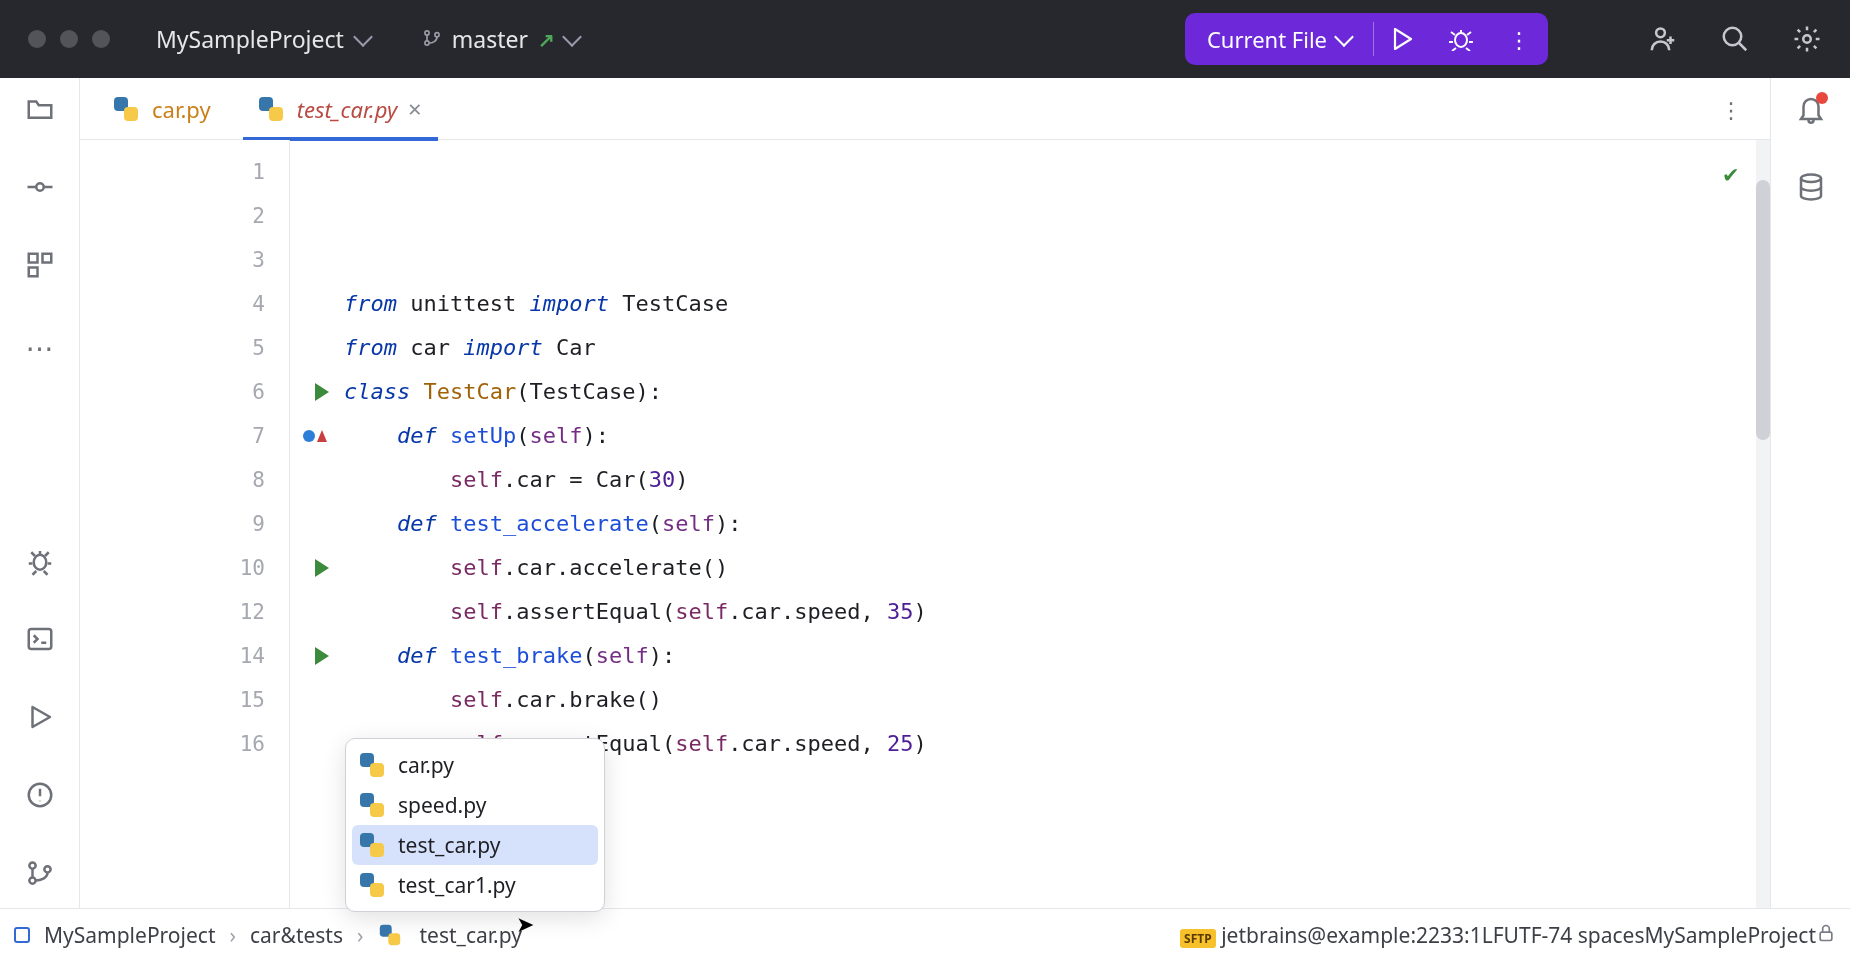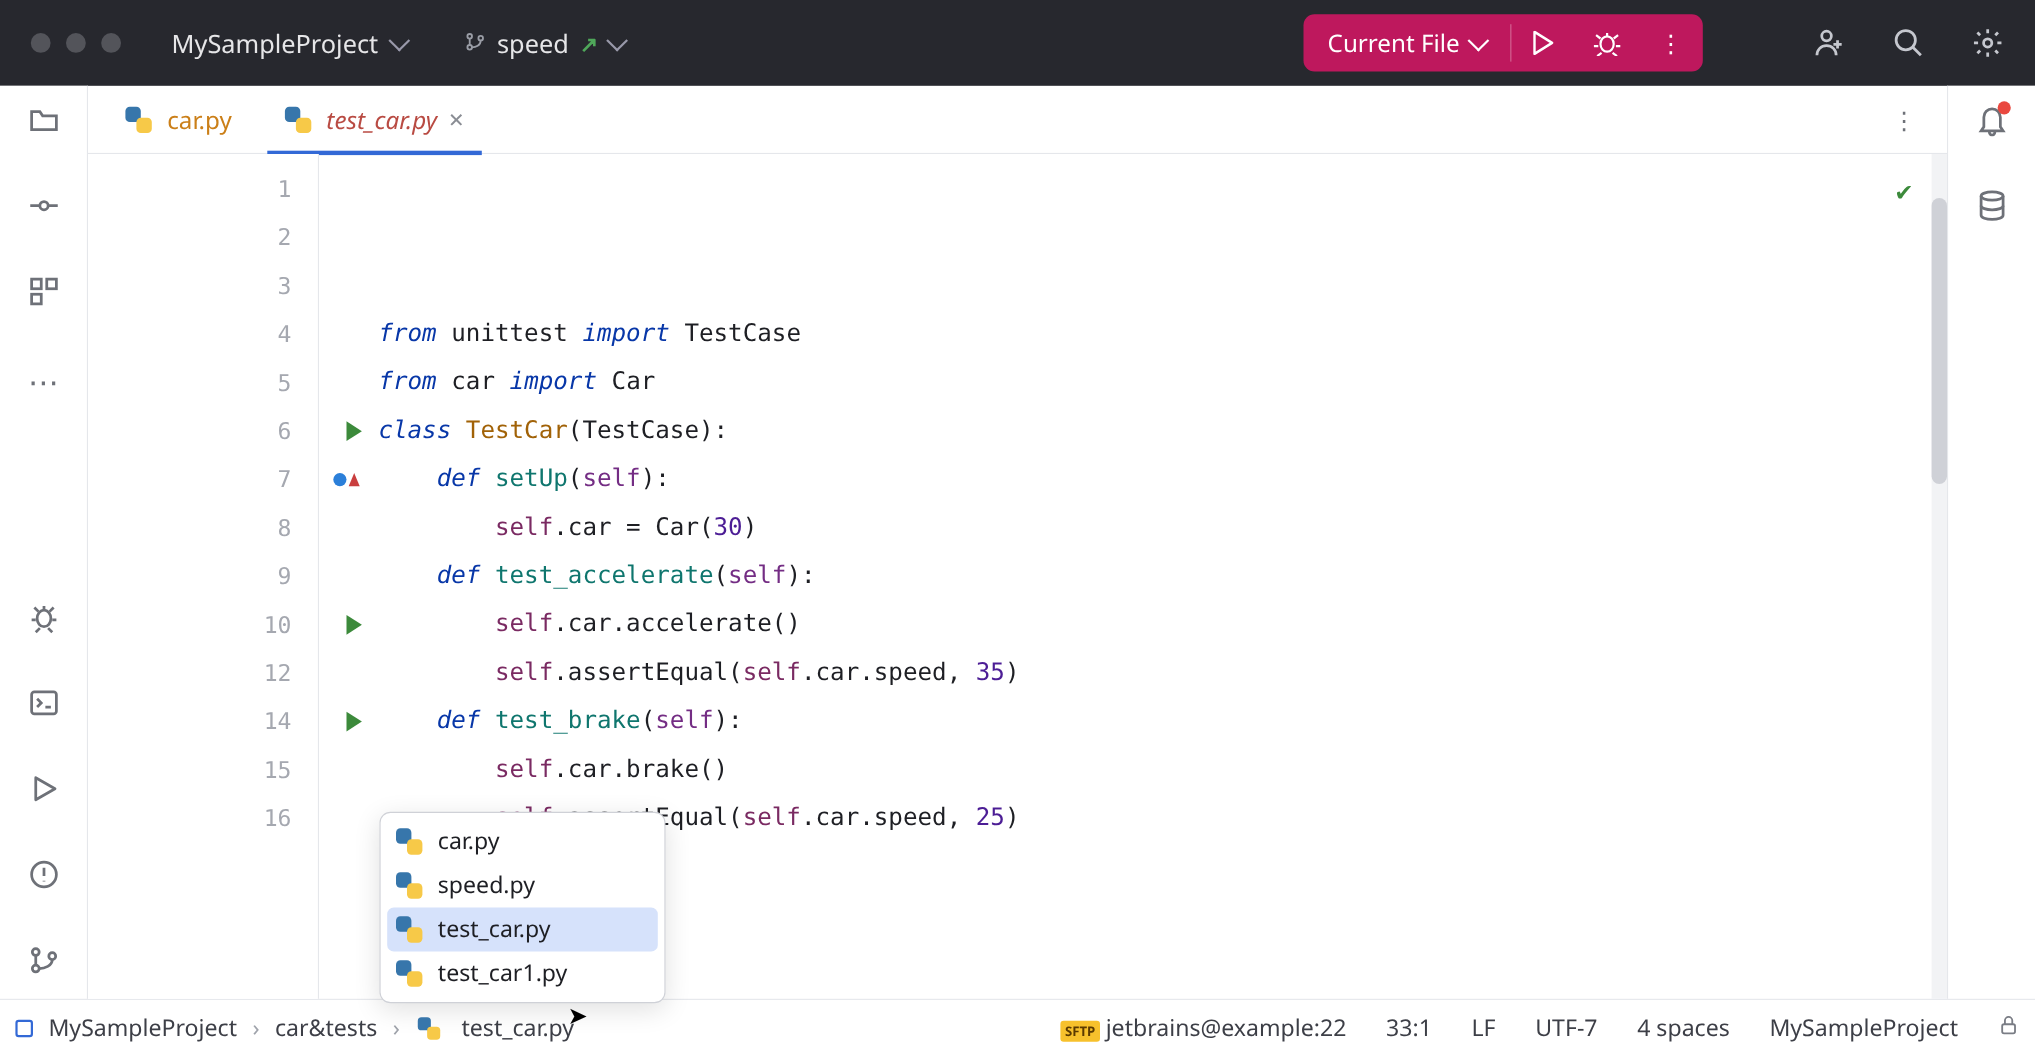--- a/index.html
+++ b/index.html
@@ -25,21 +25,21 @@
 .traffic-light { width: 18px; height: 18px; border-radius: 50%; background: #53545a; }
 .project-pick { display: flex; align-items: center; gap: 12px; font-size: 23px; padding: 0 22px; }
 .branch-pick { display: flex; align-items: center; gap: 10px; font-size: 23px; padding: 0 30px; }
 .chev { width: 14px; height: 14px; border-right: 2px solid #99a; border-bottom: 2px solid #99a; transform: rotate(45deg); margin-top: -5px; }
 .branch-arrow { color: #4fa75a; font-weight: bold; font-size:20px; }
 .run-area {
   margin-left: auto;
   display: flex;
   align-items: center;
   gap: 0;
-  background: #be185d;
+  background: #6d28d9;
   border-radius: 10px;
   height: 52px;
   margin-right: 100px;
 }
 .run-config { display: flex; align-items: center; gap: 10px; padding: 0 22px; color: #fff; font-size: 22px; }
 .run-sep { width: 1px; height: 34px; background: rgba(255,255,255,.35); }
 .run-btn { width: 58px; display: flex; align-items: center; justify-content: center; }
 .titlebar-right { display: flex; gap: 42px; padding-right: 28px; align-items:center; }
 .tb-icon { color: #c5c7ce; }
 .tb-icon svg { width: 30px; height: 30px; display:block; }
@@ -72,41 +72,41 @@
 .runmark { position:absolute; right:-0px; margin-right: -40px; }
 .runtri { width:0; height:0; border-left:14px solid #3c8a3b; border-top:9px solid transparent; border-bottom:9px solid transparent; display:block; }
 .overmark { position:absolute; right:-0px; margin-right:-38px; display:flex; align-items:center; gap:2px; }
 .circ { width:12px; height:12px; border-radius:50%; background:#2b7fd9; display:block; }
 .arrred { width:0; height:0; border-bottom:12px solid #c93e3e; border-left:5px solid transparent; border-right:5px solid transparent; }
 
 .code { flex:1; padding:10px 0 0 54px; font-family: ui-monospace, Menlo, Consolas, monospace; font-size:22px; line-height:44px; color:#1e1f24; white-space:pre; position:relative; }
 .ok-check { position:absolute; top:12px; right:18px; color:#3c8a3b; font-size:24px; }
 .kw { color:#0837a8;font-style:italic; }
 .cls { color:#a16207; }
-.fn { color:#0f766e; }
+.fn { color:#1d4ed8; }
 .par { color:#742d84; }
 .num { color:#4c1d95; }
 .self { color:#7a2a62; }
 
 .scrollbar-v { width:14px; background:#f2f3f5; }
 .scrollbar-thumb { width:14px; height:260px; background:#cfd1d7; border-radius:7px; margin-top:40px; }
 
 
 .popup { position:absolute; left:265px; bottom:-4px; width:260px; background:#fff; border:1px solid #cfd1d7; border-radius:10px; box-shadow:0 6px 24px rgba(0,0,0,.12); padding:6px 0; }
 .popup-item { display:flex; align-items:center; gap:10px; padding:6px 14px; font-size:21px; color:#1e1f24; }
 .popup-item.sel { background:#d6e2fb; border-radius:6px; margin:0 6px; padding:6px 8px; }
 
 .cursor-arrow { position:absolute; left:436px; bottom:-30px; font-size:22px; color:#000; }
 
 
 .statusbar { height:52px; border-top:1px solid #e5e7eb; display:flex; align-items:center; font-size:21px; color:#3d3f47; padding:0 14px; gap:14px; }
 .status-square { width:16px; height:16px; border:2px solid #3369d6; border-radius:3px; }
 .crumb-sep { color:#9fa3ab; }
 .sftp-badge { background:#f7c12c; color:#5b3a00; font-size:12px; font-weight:bold; padding:1px 4px; border-radius:3px; }
-.status-right { margin-left:auto; display:flex; align-items:flex-start; gap:36px; }
+.status-right { margin-left:auto; display:flex; align-items:flex-start; }
 .lock { color:#7a7d85; }
 
 
 .pyicon { width:24px; height:24px; display:inline-block; position:relative; margin-right:4px; }
 .pyicon::before, .pyicon::after { content:""; position:absolute; width:14px; height:14px; border-radius:4px; }
 .pyicon::before { background:#3776ab; left:0; top:0; }
 .pyicon::after  { background:#f7c948; right:0; bottom:0; }
 
 .branch-ic { color:#9a9da6; }
 .branch-ic svg { width:20px; height:20px; }
@@ -127,21 +127,21 @@
   <div class="branch-pick">
     <span class="branch-ic">
       <svg viewBox="0 0 24 24" fill="none" stroke="currentColor" stroke-width="2">
           <circle cx="6" cy="6" r="2.5"></circle>
           <circle cx="6" cy="18" r="2.5"></circle>
           <circle cx="18" cy="8" r="2.5"></circle>
           <path d="M6 8.5v7"></path>
           <path d="M8.5 18c4 0 9.5-2 9.5-7.5"></path>
         </svg>
     </span>
-    <span>speed</span>
+    <span>master</span>
     <span class="branch-arrow">↗</span>
     <span class="chev"></span>
   </div>
 
   <div class="run-area">
     <div class="run-config">
       <span>Current File</span>
       <span class="chev" style="border-color:#fff"></span>
     </div>
     <div class="run-sep"></div>

